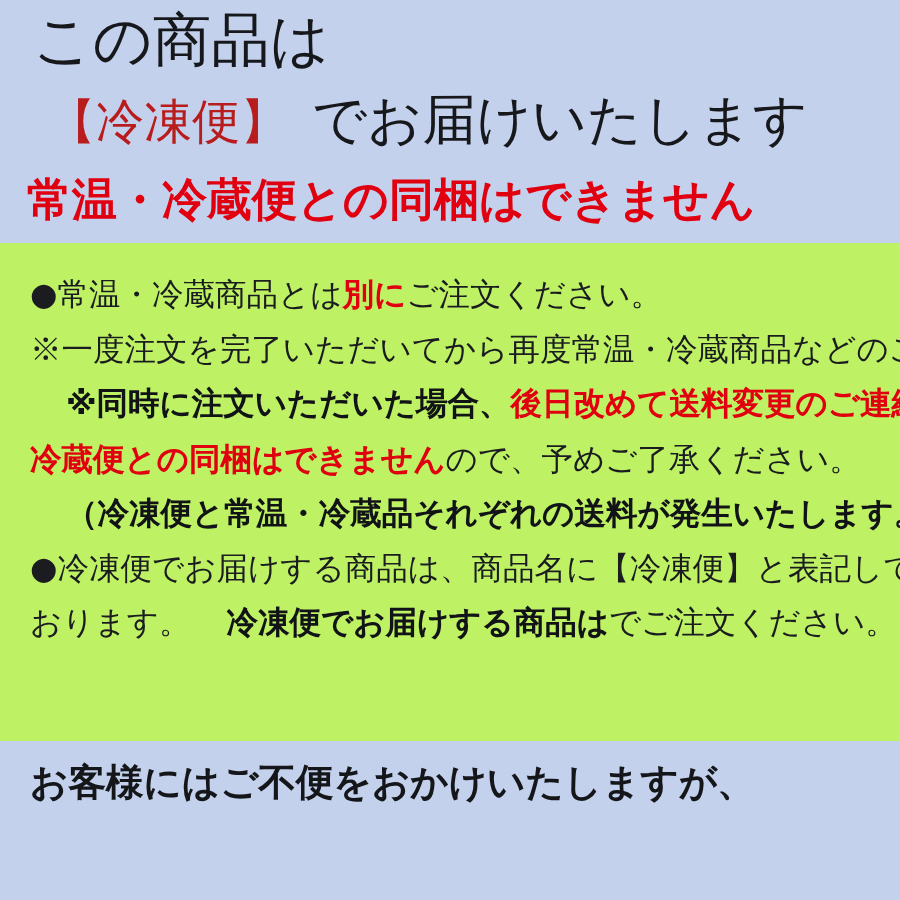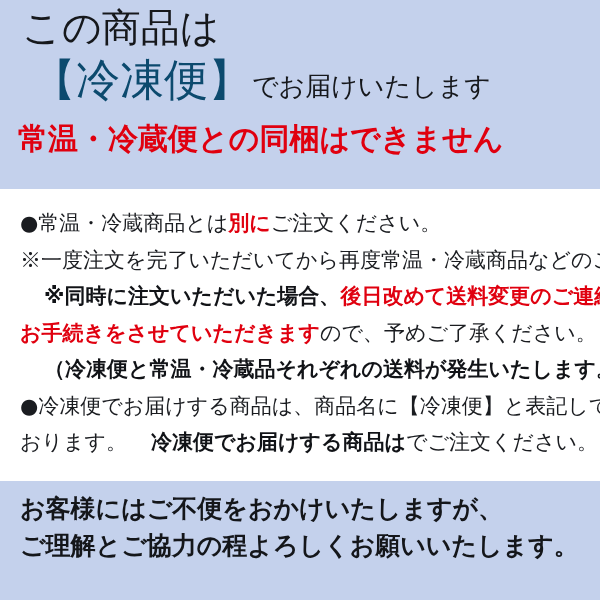--- a/index.html
+++ b/index.html
@@ -9,57 +9,58 @@
   body {
     width: 600px;
     height: 600px;
     background: #c4d1ec;
     font-family: "DejaVu Serif", serif;
     overflow: hidden;
   }
   
   .top-banner {
     box-sizing: border-box;
-    height: 189px;
+    height: 162px;
     padding: 3px 0 0 22px;
   }
   .top-line1 {
     margin: 0;
     font-size: 39px;
     line-height: 50px;
     color: #16181c;
   }
   .top-line2 {
     margin: 0 0 0 10px;
     line-height: 56px;
     white-space: nowrap;
   }
   .top-line2 .seg-red {
-    font-size: 44px;
-    color: #0c4a6e;
+    font-size: 32px;
+    color: #b91c1c;
     font-family: Liberation Serif, serif;
   }
   .top-line2 .seg-black {
-    font-size: 26px;
+    font-size: 36px;
     color: #16181c;
+    margin-left: 16px;
   }
   .top-line3 {
     margin: 1px 0 0 -4px;
-    font-family: Liberation Sans, sans-serif;
+    font-family: Liberation Mono, monospace;
     font-weight: bold;
     font-size: 30px;
     line-height: 40px;
     color: #e0000f;
     white-space: nowrap;
   }
   
   .notice-panel {
     box-sizing: border-box;
-    height: 292px;
-    background: #ffffff;
+    height: 332px;
+    background: #bef264;
     padding: 16px 10px 0 20px;
     color: #1a1c20;
   }
   .notice-panel p {
     margin: 0;
     font-size: 21px;
     line-height: 36.5px;
     white-space: nowrap;
   }
   .b {
@@ -94,22 +95,21 @@
 <div class="top-banner">
   <p class="top-line1">この商品は</p>
   <p class="top-line2"><span class="seg-red">【冷凍便】</span><span class="seg-black">でお届けいたします</span></p>
   <p class="top-line3">常温・冷蔵便との同梱はできません</p>
 </div>
 
 <div class="notice-panel">
   <p><span>●常温・冷蔵商品とは</span><span class="rb">別に</span><span>ご注文ください。</span></p>
   <p>※一度注文を完了いただいてから再度常温・冷蔵商品などのご</p>
   <p><span class="b">※同時に注文いただいた場合、</span><span class="rb">後日改めて送料変更のご連絡・</span></p>
-  <p><span class="rb">お手続きをさせていただきます</span><span>ので、予めご了承ください。</span></p>
+  <p><span class="rb">冷蔵便との同梱はできません</span><span>ので、予めご了承ください。</span></p>
   <p><span class="b">（冷凍便と常温・冷蔵品それぞれの送料が発生いたします。）</span></p>
   <p>●冷凍便でお届けする商品は、商品名に【冷凍便】と表記して</p>
   <p><span>おります。</span><span class="b">冷凍便でお届けする商品は</span><span>でご注文ください。</span></p>
 </div>
 
 <div class="bottom-banner">
   <p>お客様にはご不便をおかけいたしますが、</p>
-  <p>ご理解とご協力の程よろしくお願いいたします。</p>
 </div>
 
 </body></html>

